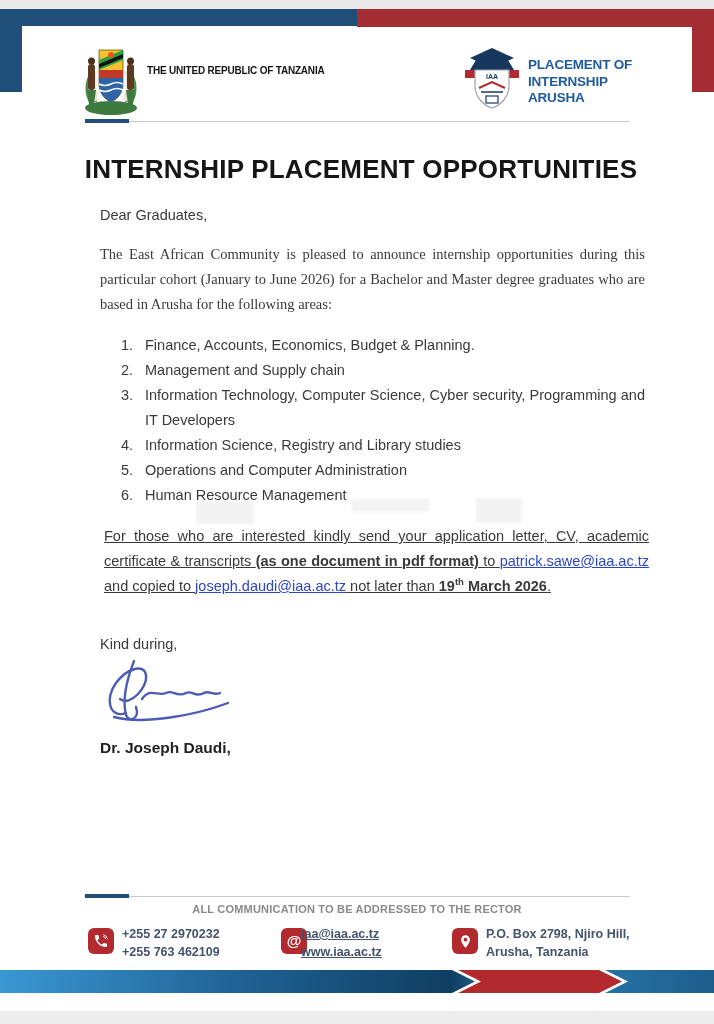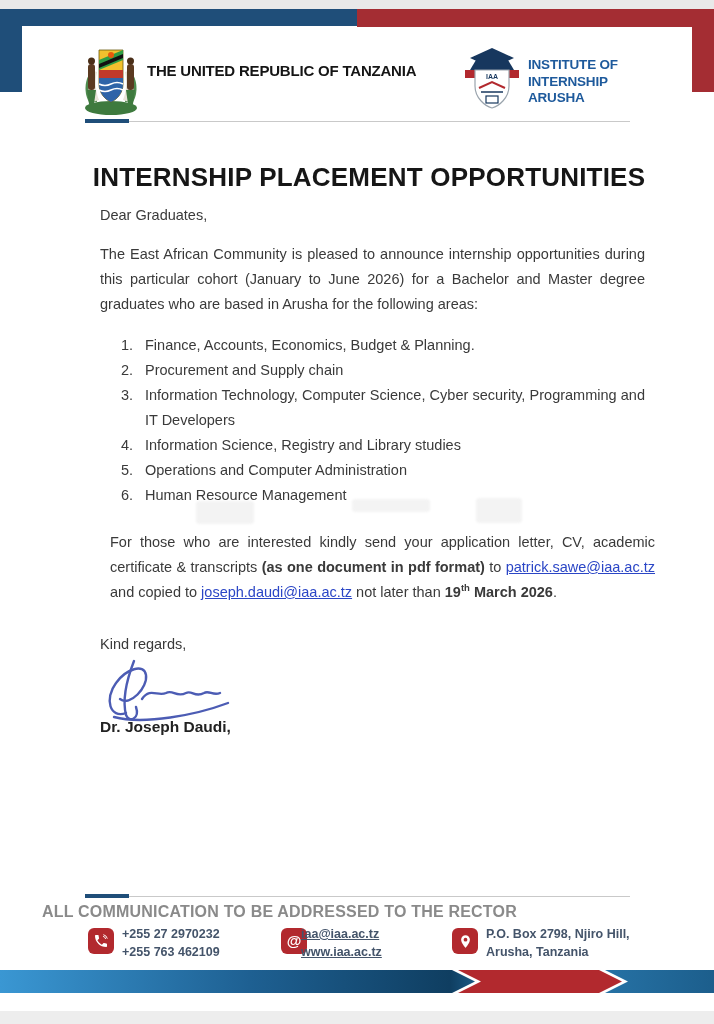--- a/index.html
+++ b/index.html
@@ -10,21 +10,21 @@
   .strip-gray-top{left:0;top:0;width:714px;height:9px;background:#e9e9e9;}
   .band-blue{left:0;top:9px;width:357px;height:17px;background:#1F4E79;}
   .band-red{left:357px;top:9px;width:357px;height:18px;background:#A42D33;}
   .side-blue{left:0;top:9px;width:22px;height:83px;background:#1F4E79;}
   .side-red{left:692px;top:9px;width:22px;height:83px;background:#A42D33;}
   .strip-gray-bottom{left:0;top:1011px;width:714px;height:13px;background:#ededed;}
 
   
   .coat{left:79px;top:42px;width:64px;height:74px;}
   .ministry{left:147px;top:61px;line-height:20px;color:#151515;font-weight:bold;}
-  .ministry .l1{font-size:15px;letter-spacing:-0.2px;}
+  .ministry .l1{font-size:10px;letter-spacing:-0.2px;}
   .ministry .l2{font-size:12.5px;padding-left:5px;letter-spacing:-0.2px;}
   .iaa-logo{left:461px;top:46px;width:62px;height:66px;}
   .iaa-text{left:528px;top:57px;color:#1E5A9C;font-weight:bold;font-size:13.5px;line-height:16.5px;letter-spacing:-0.2px;}
   .rule{left:85px;width:545px;height:1px;background:#c9c9c9;}
   .rule-accent{position:absolute;left:0;top:-2px;width:44px;height:4px;background:#1F4E79;}
   .rule-head{top:121px;}
   .rule-foot{top:896px;}
 
   
   .title{left:42px;top:150px;width:630px;text-align:center;font-size:26px;font-weight:bold;
@@ -35,31 +35,31 @@
   .list{top:333px;}
   .list .row{display:flex;}
   .list .num{width:24px;flex:0 0 24px;margin-left:21px;}
   .list .txt{flex:1;text-align:justify;}
   .para2{top:520px;text-align:justify;}
   .b{font-weight:bold;}
   a.maillink{color:#2B46C6;text-decoration:underline;}
   sup{font-size:9.5px;vertical-align:super;line-height:0;}
   .regards{top:632px;}
   .sig{left:96px;top:653px;width:160px;height:76px;}
-  .signer{top:713px;font-weight:bold;font-size:15.5px;line-height:28px;color:#222;}
+  .signer{top:734px;font-weight:bold;font-size:15.5px;line-height:28px;color:#222;}
 
   
   .ghost{background:#b9b9b9;opacity:0.16;filter:blur(1px);border-radius:3px;}
   .g1{left:196px;top:501px;width:58px;height:23px;}
   .g2{left:352px;top:499px;width:78px;height:13px;}
   .g3{left:476px;top:498px;width:46px;height:25px;}
 
   
-  .foot-heading{left:42px;top:903px;width:630px;text-align:left;color:#8a8a8a;
-                font-weight:bold;font-size:16px;letter-spacing:0.2px;}
+  .foot-heading{left:42px;top:903px;width:630px;text-align:center;color:#8a8a8a;
+                font-weight:bold;font-size:11px;letter-spacing:0.2px;}
   .contact-icon{width:26px;height:26px;border-radius:6px;background:#B2292E;color:#fff;
                 display:flex;align-items:center;justify-content:center;}
   .ci-phone{left:88px;top:928px;}
   .ci-mail{left:281px;top:928px;}
   .ci-pin{left:452px;top:928px;}
   .contact-text{font-size:12.5px;font-weight:bold;color:#44546A;line-height:17.5px;}
   .ct-phone{left:122px;top:926px;}
   .ct-mail{left:301px;top:926px;text-decoration:underline;}
   .ct-pin{left:486px;top:926px;}
   .at-glyph{font-size:15px;font-weight:bold;transform:translateY(-1px);}
@@ -117,43 +117,43 @@
   <rect x="4" y="24" width="10" height="8" fill="#B2292E" transform="skewY(8 9 28)"></rect>
   <rect x="48" y="24" width="10" height="8" fill="#B2292E"></rect>
   <path d="M14,24 h34 v16 c0,12 -10,20 -17,22 c-7,-2 -17,-10 -17,-22 Z" fill="#ffffff" stroke="#9aa4ad" stroke-width="1.2"></path>
   <text x="31" y="33" text-anchor="middle" font-size="7" font-weight="bold" fill="#17375E" font-family="Liberation Sans, sans-serif">IAA</text>
   <path d="M18,42 l13,-6 13,6" stroke="#B2292E" stroke-width="2" fill="none"></path>
   <path d="M20,46 h22" stroke="#17375E" stroke-width="1.5"></path>
   <rect x="25" y="50" width="12" height="7" fill="none" stroke="#17375E" stroke-width="1.2"></rect>
 </svg>
 
 <div class="abs iaa-text">
-  <div>INSTITUTE OF</div>
+  <div>PLACEMENT OF</div>
   <div>INTERNSHIP</div>
   <div>ARUSHA</div>
 </div>
 
 <div class="abs rule rule-head">
   <div class="rule-accent"></div>
 </div>
 
-<h1 class="abs title" style="margin:12px;">INTERNSHIP PLACEMENT OPPORTUNITIES</h1>
+<h1 class="abs title" style="margin:4px;">INTERNSHIP PLACEMENT OPPORTUNITIES</h1>
 
 <div class="abs bodytext salutation">Dear Graduates,</div>
 
-<p class="abs bodytext para1" style="margin:0;">The East African Community is pleased to announce internship opportunities during this particular cohort (January to June 2026) for a Bachelor and Master degree graduates who are based in Arusha for the following areas:</p>
+<p class="abs bodytext para1" style="margin:0;font-family:Liberation Serif, serif;">The East African Community is pleased to announce internship opportunities during this particular cohort (January to June 2026) for a Bachelor and Master degree graduates who are based in Arusha for the following areas:</p>
 
 <div class="abs bodytext list">
   <div class="row">
     <span class="num">1.</span>
     <span class="txt">Finance, Accounts, Economics, Budget &amp; Planning.</span>
   </div>
   <div class="row">
     <span class="num">2.</span>
-    <span class="txt">Procurement and Supply chain</span>
+    <span class="txt">Management and Supply chain</span>
   </div>
   <div class="row">
     <span class="num">3.</span>
     <span class="txt">Information Technology, Computer Science, Cyber security, Programming and IT Developers</span>
   </div>
   <div class="row">
     <span class="num">4.</span>
     <span class="txt">Information Science, Registry and Library studies</span>
   </div>
   <div class="row">
@@ -163,25 +163,25 @@
   <div class="row">
     <span class="num">6.</span>
     <span class="txt">Human Resource Management</span>
   </div>
 </div>
 
 <div class="abs ghost g1"></div>
 <div class="abs ghost g2"></div>
 <div class="abs ghost g3"></div>
 
-<p class="abs bodytext para2" style="margin:10px;">
+<p class="abs bodytext para2" style="margin:4px;text-decoration:underline;">
   <span>For those who are interested kindly send your application letter, CV, academic certificate &amp; transcripts </span><span class="b">(as one document in pdf format)</span><span> to </span><a class="maillink" href="#">patrick.sawe@iaa.ac.tz</a><span> and copied to </span><a class="maillink" href="#">joseph.daudi@iaa.ac.tz</a><span> not later than </span><span class="b"><span>19</span><sup>th</sup><span> March 2026</span></span><span>.</span>
 </p>
 
-<div class="abs bodytext regards">Kind regards,</div>
+<div class="abs bodytext regards">Kind during,</div>
 
 <svg class="abs sig" viewBox="0 0 160 76">
   <g fill="none" stroke="#3d4fae" stroke-width="2.4" stroke-linecap="round" opacity="0.92">
     <path d="M30,60 C14,66 8,46 20,30 C30,16 48,10 50,22 C52,34 34,54 24,46"></path>
     <path d="M38,8 C31,26 26,46 30,62 C33,70 44,66 40,54"></path>
     <path d="M46,46 C54,34 62,44 70,40 C77,36 80,45 90,40 C96,37 99,45 108,40 C113,37 117,43 124,40"></path>
     <path d="M18,64 C48,72 100,62 132,50"></path>
   </g>
 </svg>
 

